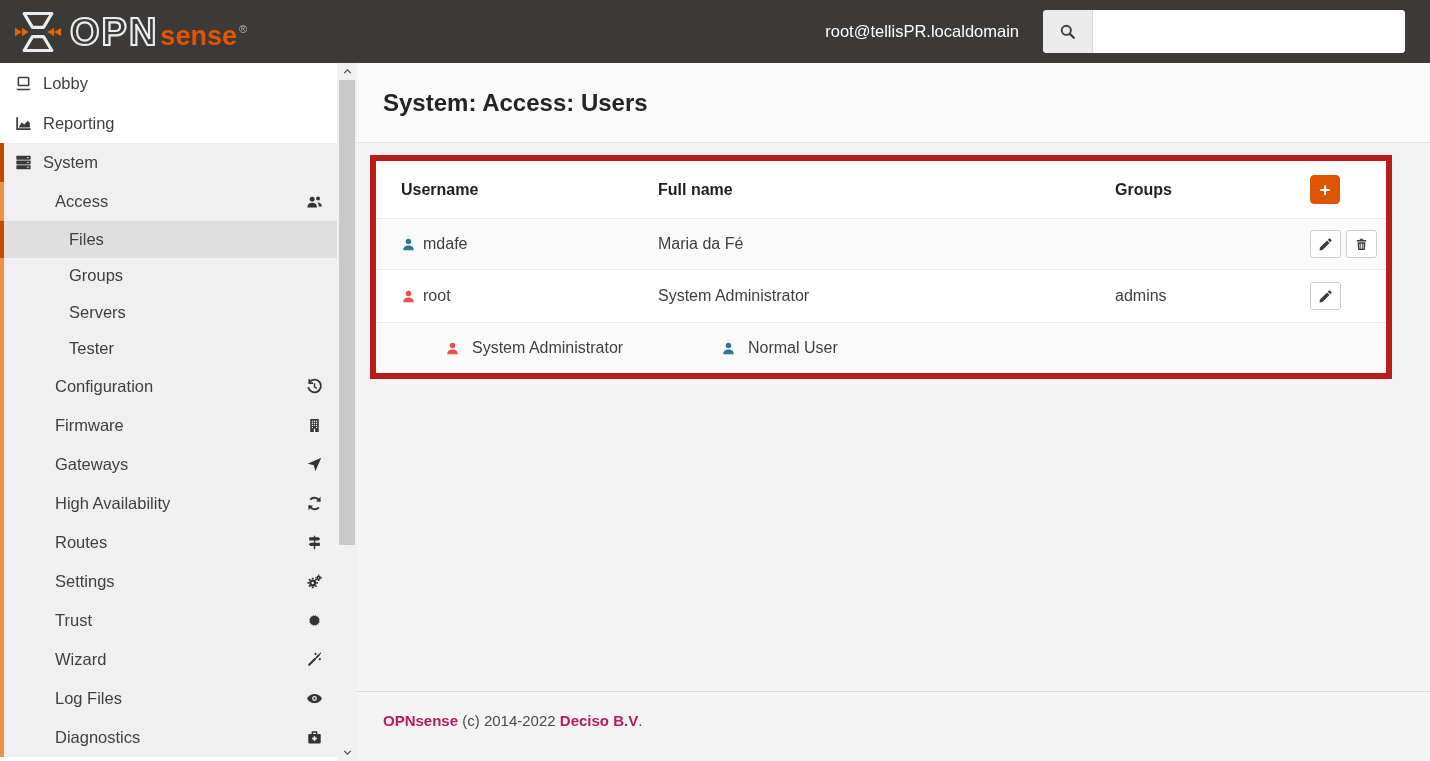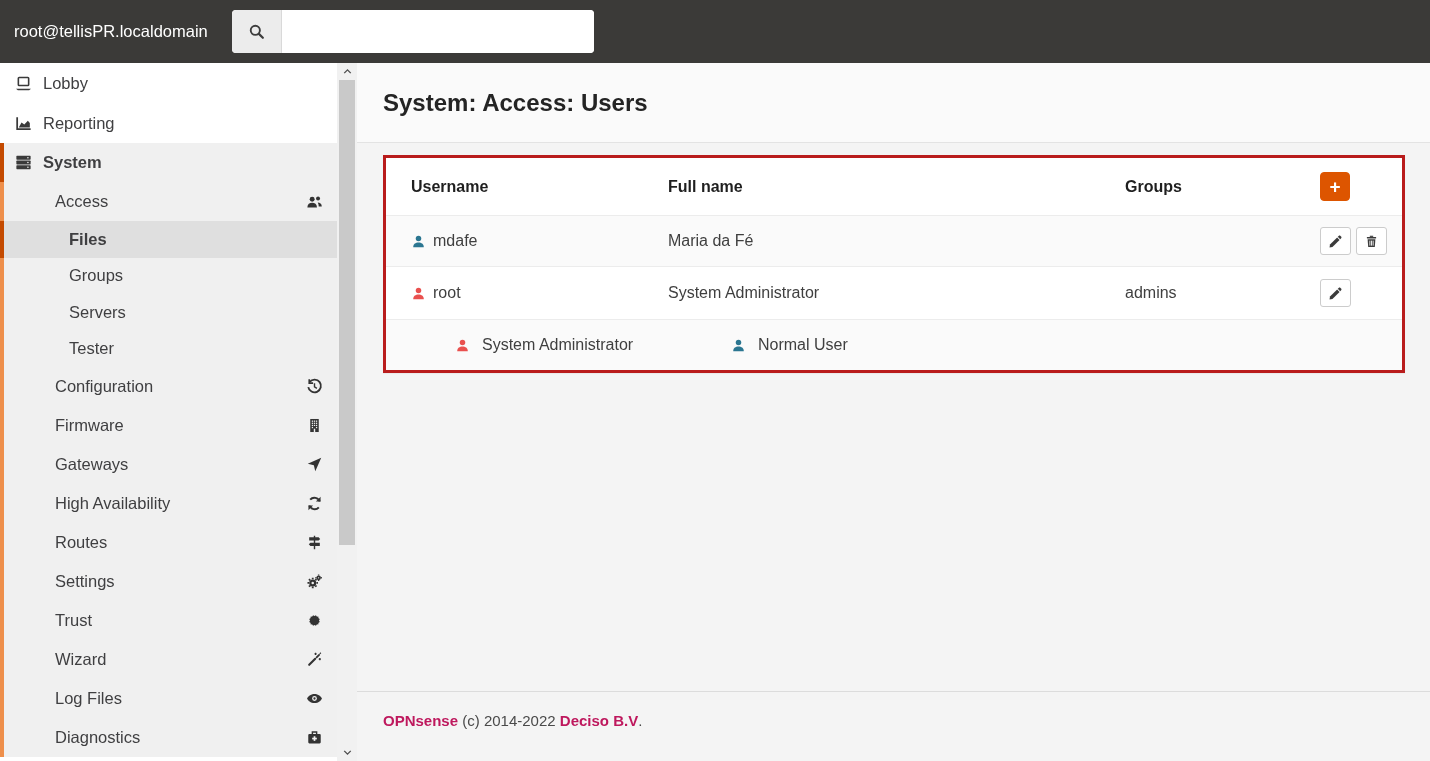--- a/index.html
+++ b/index.html
@@ -28,43 +28,43 @@
   .nav { position:absolute; top:0; left:0; width:337px; }
   .nav-row { display:flex; align-items:center; height:39px; border-left:4px solid transparent;
              padding-left:8px; cursor:pointer; color:#3f3f41; }
   .nav-row.first { height:41px; }
   .nav-row.lvl3 { height:36.5px; }
   .nav-ic { width:22px; display:flex; justify-content:center; margin-right:9px; color:#3a3a3a; }
   .nav-label { font-size:16.5px; }
   .lvl2 .nav-label { margin-left:43px; }
   .lvl3 .nav-label { margin-left:57px; }
   .in-section { background:#f0f0f0; border-left-color:#ee8f4b; }
-  .active-border { border-left-color:#c44a00;font-weight:bold; }
+  .active-border { border-left-color:#c44a00; }
   .selected { background:#dfdfdf; }
   .nav-ic-right { margin-left:auto; margin-right:14px; color:#333; display:flex; }
   .ic { width:19px; height:19px; }
   .ic-sm { width:17px; height:17px; }
   .ic-xs { width:15px; height:15px; }
 
   
   .sb-scroll { position:absolute; top:0; right:0; width:20px; height:698px; background:#f1f1f1; }
   .sb-btn { position:absolute; left:0; width:20px; height:17px; background:#f1f1f1;
             display:flex; align-items:center; justify-content:center; color:#505050; cursor:pointer; }
   .sb-btn.up { top:0; }
   .sb-btn.down { bottom:0; }
   .sb-thumb { position:absolute; left:2px; top:17px; width:16px; height:465px; background:#c9c9c9; cursor:pointer; }
 
   
   .content { position:absolute; top:63px; left:357px; width:1073px; height:698px; background:#f4f4f4; }
   .titlebar { height:80px; background:#fafafa; border-bottom:1px solid #e3e3e3;
               display:flex; align-items:center; padding-left:26px; }
   .page-title { font-size:24px; font-weight:700; color:#242424; }
 
-  .panel { position:absolute; left:26px; top:92px; width:1022px; background:#fff;
-           border:3px solid #b91c1c; box-shadow:0 1px 1px rgba(0,0,0,0.04); }
+  .panel { position:absolute; left:13px; top:92px; width:1022px; background:#fff;
+           border:6px solid #b91c1c; box-shadow:0 1px 1px rgba(0,0,0,0.04); }
   .t-row { display:grid; grid-template-columns:257px 457px 195px 1fr; align-items:center;
            padding-left:25px; border-top:1px solid #ececec; }
   .t-row.head { height:57px; border-top:none; }
   .t-row.r1 { height:51px; background:#fafafa; }
   .t-row.r2 { height:53px; background:#ffffff; }
   .th { font-size:16px; font-weight:700; color:#1f1f1f; }
   .td { font-size:16px; color:#3f3f3f; display:flex; align-items:center; gap:7px; }
   .actions { display:flex; gap:5px; }
   .btn-add { width:30px; height:29px; background:#dd5500; border:1px solid #dd5500; border-radius:4px;
              color:#fff; font-size:19px; font-weight:700; line-height:1; cursor:pointer;
@@ -214,20 +214,39 @@
     </symbol>
     <symbol id="i-chevron-down" viewBox="0 0 24 24">
       <path d="M6 9l6 6 6-6" fill="none" stroke="currentColor" stroke-width="2.6"></path>
     </symbol>
   </defs>
 </svg>
 
 <div class="app">
 
   <div class="topbar">
+    <div class="brand">
+      <svg width="48" height="46" viewBox="0 0 52 48">
+        <g stroke="#ececec" stroke-width="3.4" fill="#3b3a38" stroke-linejoin="round">
+          <path d="M11 4h30l-9 15h-12z"></path>
+          <path d="M20 29h12l9 15H11z"></path>
+        </g>
+        <g fill="#e86400">
+          <path d="M1 19.5l7.5 4.5L1 28.5z"></path>
+          <path d="M8.5 19.5L16 24l-7.5 4.5z"></path>
+          <path d="M51 19.5L43.5 24l7.5 4.5z"></path>
+          <path d="M43.5 19.5L36 24l7.5 4.5z"></path>
+        </g>
+      </svg>
+      <span class="brand-text">
+        <span class="brand-opn">OPN</span>
+        <span class="brand-sense">sense</span>
+        <span class="brand-reg">®</span>
+      </span>
+    </div>
     <div class="topbar-right">
       <span class="session-user">root@tellisPR.localdomain</span>
       <div class="searchbox">
         <div class="search-addon">
           <svg class="ic">
               <use href="#i-search"></use>
             </svg>
         </div>
         <input class="search-input" type="text" placeholder="" style="">
       </div>

